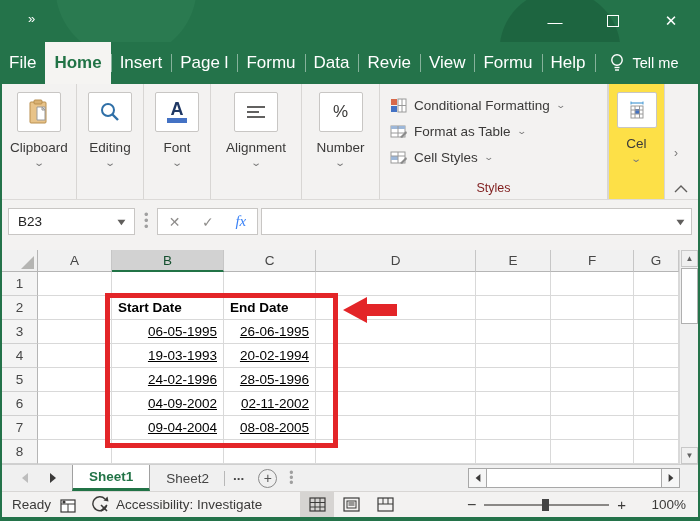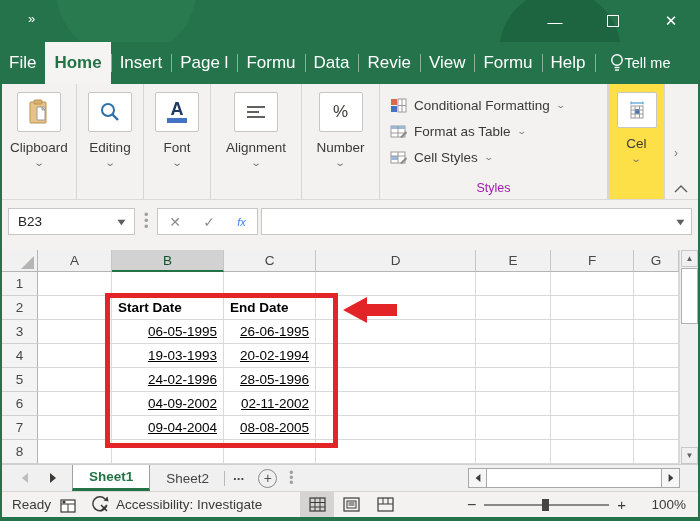--- a/index.html
+++ b/index.html
@@ -30,21 +30,21 @@
   .menutab {
     position:relative; padding:0 9px; display:flex; align-items:center;
     font-size:17px; white-space:nowrap; cursor:default;
   }
   .menutab:not(:first-child)::before{
     content:""; position:absolute; left:0; top:12px; height:18px; width:1px; background:rgba(255,255,255,.45);
   }
   .menutab.first::before{ display:none !important; }
   .menutab.active { background:#f5f4f2; color:#217346; font-weight:bold; }
   .menutab.active::before{ display:none; }
-  .tellme { display:flex; align-items:center; padding:0 14px; font-size:14.5px; position:relative; }
+  .tellme { display:flex; align-items:center; gap:8px; padding:0 14px; font-size:14.5px; position:relative; }
   .tellme::before{ content:""; position:absolute; left:0; top:12px; height:18px; width:1px; background:rgba(255,255,255,.45); }
   .share { position:absolute; right:14px; top:42px; height:42px; display:flex; align-items:center; gap:6px; font-size:14.5px; color:#fff; }
   
   .ribbon {
     position:absolute; top:84px; left:2px; width:696px; height:116px;
     background:#f3f2f1; border-bottom:1px solid #dcdad8; display:flex;
   }
   .rgroup {
     display:flex; flex-direction:column; align-items:center; padding-top:8px;
     border-right:1px solid #d8d6d4; position:relative;
@@ -52,21 +52,21 @@
   .rgroup .iconbox {
     width:44px; height:40px; background:#fff; border:1px solid #c8c6c4; border-radius:2px;
     display:flex; align-items:center; justify-content:center;
   }
   .rgroup .glabel { margin-top:8px; font-size:13.5px; color:#3b3a39; }
   .rgroup .gchev { margin-top:2px; font-size:10px; color:#7a7a7a; transform:scaleX(1.4); }
   .g-clip{width:75px;} .g-edit{width:67px;} .g-font{width:67px;} .g-align{width:91px;} .g-num{width:78px;}
   .g-styles{ width:228px; align-items:flex-start; padding:8px 0 0 10px; }
   .stylesrow { display:flex; align-items:center; gap:7px; height:26px; font-size:13.5px; color:#3b3a39; white-space:nowrap; }
   .stylesrow .chev { font-size:9px; color:#7a7a7a; transform:scaleX(1.4); }
-  .stylescaption { position:absolute; bottom:4px; left:0; width:100%; text-align:center; font-size:12.5px; color:#a21caf; }
+  .stylescaption { position:absolute; bottom:4px; left:0; width:100%; text-align:center; font-size:12.5px; color:#7f1d1d; }
   .g-cells { width:57px; background:#fde047; border-left:1px solid #d8d6d4; }
   .cells-scroll { position:absolute; right:-14px; top:62px; color:#7a7a7a; font-size:12px; }
   .ribbon-collapse { position:absolute; right:10px; bottom:6px; color:#605e5c; font-size:13px; }
   .fontA { color:#1f3864; font-weight:bold; font-size:18px; line-height:14px; text-align:center; }
   .fontA .bar { display:block; width:20px; height:5px; background:#4472c4; margin-top:2px; }
   .pct { font-size:17px; color:#3b3a39; }
   
   .formulabar {
     position:absolute; top:200px; left:2px; width:696px; height:50px; background:#f3f2f1;
   }
@@ -75,21 +75,21 @@
     border:1px solid #c8c6c4; display:flex; align-items:center; font-size:13.5px; color:#222;
     padding-left:9px;
   }
   .namebox .caret { position:absolute; right:8px; color:#605e5c; font-size:9px; transform:scaleX(1.5); }
   .vdots { position:absolute; left:142px; top:12px; color:#a0a0a0; font-size:13px; letter-spacing:0; line-height:6px; }
   .fxpanel {
     position:absolute; left:155px; top:8px; width:101px; height:27px; background:#fff;
     border:1px solid #c8c6c4; display:flex; align-items:center; justify-content:space-around;
   }
   .fxpanel .fb { color:#8f8d8b; font-size:14px; }
-  .fxpanel .fx { font-family:Liberation Sans, sans-serif; font-style:italic; color:#3b82f6; font-size:11px; }
+  .fxpanel .fx { font-family:Liberation Serif, serif; font-style:italic; color:#3b82f6; font-size:15px; }
   .finput {
     position:absolute; left:259px; top:8px; width:431px; height:27px; background:#fff;
     border:1px solid #c8c6c4;
   }
   .finput .caret { position:absolute; right:6px; top:8px; color:#605e5c; font-size:9px; transform:scaleX(1.5); }
   
   .grid {
     position:absolute; top:250px; left:2px; width:677px; height:214px; background:#fff;
     display:grid; grid-template-columns:36px 74px 112px 92px 160px 75px 83px 45px;
     grid-template-rows:22px repeat(8,24px);

